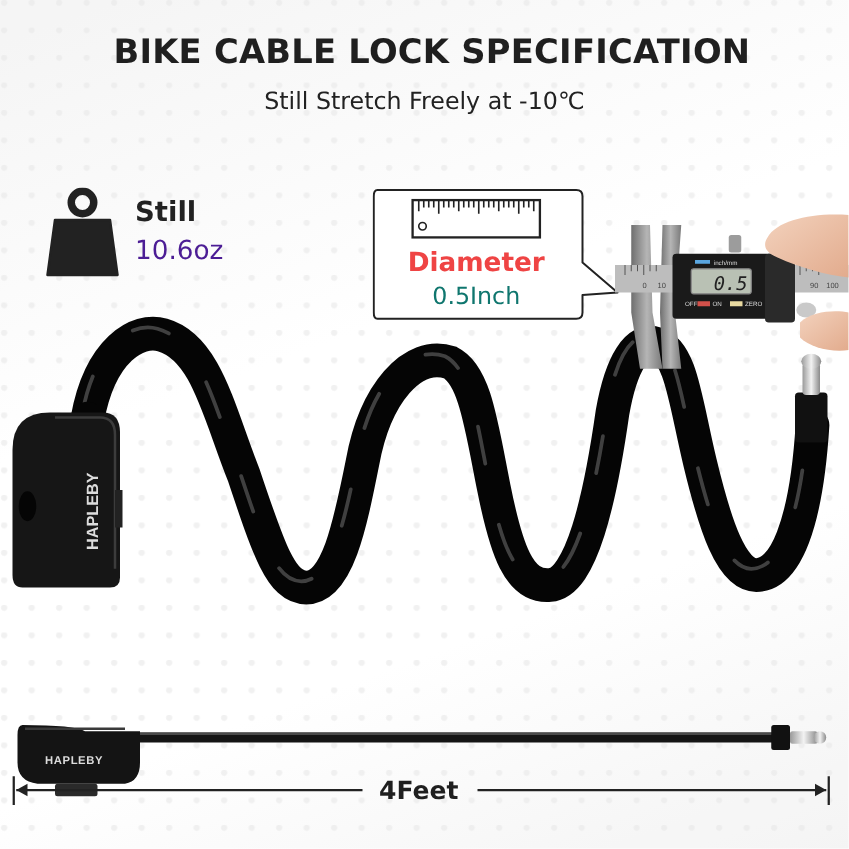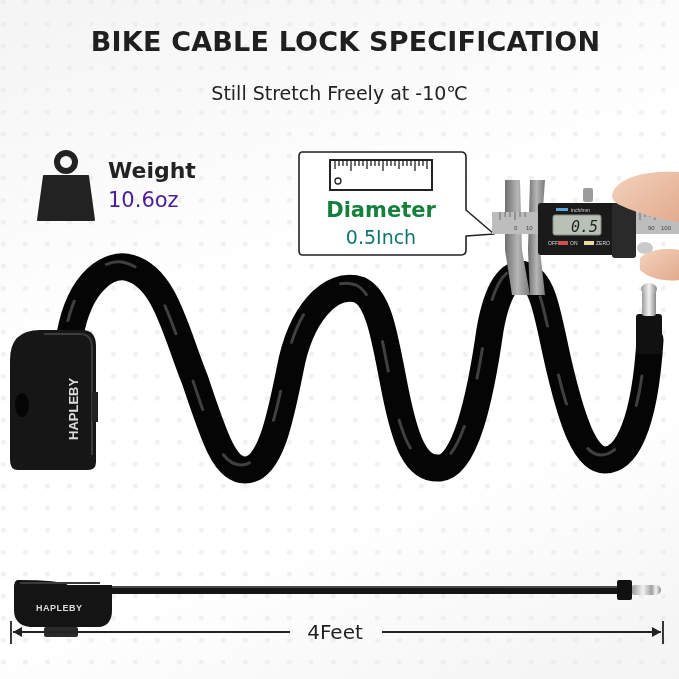--- a/index.html
+++ b/index.html
@@ -11,54 +11,54 @@
       radial-gradient(circle at 15% 10%, rgba(230,230,230,0.6) 0 2px, transparent 3px) 0 0/22px 22px,
       linear-gradient(160deg, #f4f4f4 0%, #ffffff 40%, #ffffff 70%, #f3f3f3 100%);
     opacity:0.9;
   }
   .title {
     position:absolute; left:12px; right:0; top:26px; text-align:center;
     font-weight:bold; font-size:27px; letter-spacing:0.2px; color:#1f1f1f;
   }
   .subtitle {
     position:absolute; left:0; right:0; top:70px; text-align:center;
-    font-size:19px; color:#222;margin-top:12px;
+    font-size:19px; color:#222;
   }
   .weight-block { position:absolute; left:36px; top:150px; width:200px; height:80px; }
   .weight-icon { position:absolute; left:0; top:0; width:60px; height:72px; }
   .weight-label { position:absolute; left:72px; top:8px; font-weight:bold; font-size:22px; color:#222; }
   .weight-value { position:absolute; left:72px; top:38px; font-size:21px; color:#4c1d95; }
 
   .diameter-callout { position:absolute; left:298px; top:150px; width:190px; height:104px; }
   .diameter-callout svg.bubble { position:absolute; left:0; top:0; }
   .ruler-icon { position:absolute; left:31px; top:9px; }
-  .diameter-label { position:absolute; left:0; width:166px; top:48px; text-align:center; font-weight:bold; font-size:21px; color:#15803d; }
+  .diameter-label { position:absolute; left:0; width:166px; top:48px; text-align:center; font-weight:bold; font-size:21px; color:#ef4444; }
   .diameter-value { position:absolute; left:0; width:166px; top:76px; text-align:center; font-size:19px; color:#0f766e; }
 
   .photo { position:absolute; left:0; top:0; width:679px; height:679px; }
 
   .length-label {
     position:absolute; left:290px; top:620px; width:90px; text-align:center;
-    font-weight:normal; font-size:20px; color:#1f1f1f; background:transparent;
+    font-weight:bold; font-size:20px; color:#1f1f1f; background:transparent;
   }
 </style>
 </head>
 <body>
 
 <div class="bg"></div>
 
 <div class="title">BIKE CABLE LOCK SPECIFICATION</div>
 <div class="subtitle">Still Stretch Freely at -10℃</div>
 
 <div class="weight-block">
   <svg class="weight-icon" width="60" height="72" viewBox="0 0 60 72">
     <circle cx="30" cy="12" r="9" fill="none" stroke="#222" stroke-width="6"></circle>
     <path d="M8 26 H52 L58 70 H2 Z" fill="#222" stroke="#222" stroke-width="2" stroke-linejoin="round"></path>
   </svg>
-  <div class="weight-label">Weight</div>
+  <div class="weight-label">Still</div>
   <div class="weight-value">10.6oz</div>
 </div>
 
 <div class="diameter-callout">
   <svg class="bubble" width="200" height="110" viewBox="0 0 200 110">
     <path d="M4 2 H163 Q168 2 168 7 V60 L196 84 L168 86 V100 Q168 105 163 105 H4 Q1 105 1 100 V7 Q1 2 4 2 Z" fill="#ffffff" stroke="#222" stroke-width="1.6" stroke-linejoin="round"></path>
   </svg>
   <svg class="ruler-icon" width="104" height="32" viewBox="0 0 104 32">
     <rect x="1" y="1" width="102" height="30" fill="#fff" stroke="#222" stroke-width="2"></rect>
     <g stroke="#222" stroke-width="1.3">

